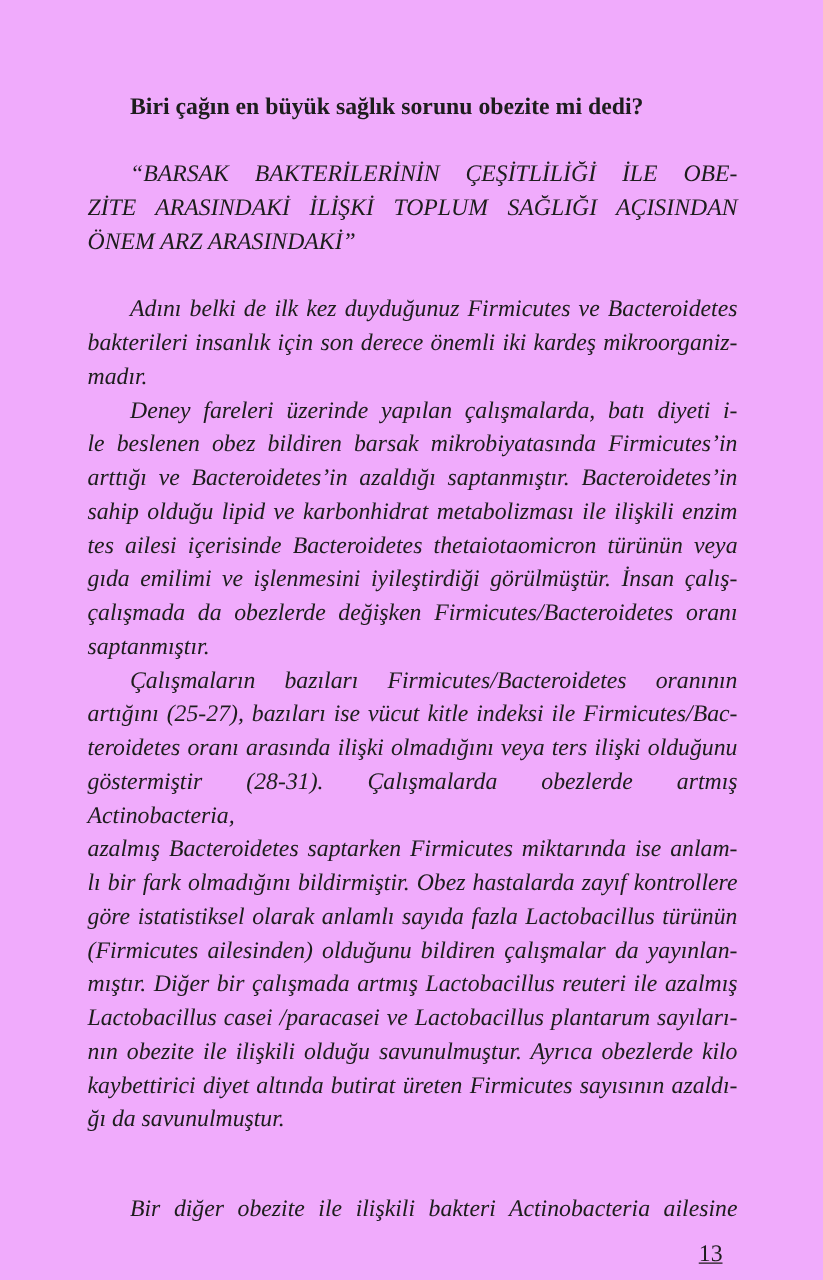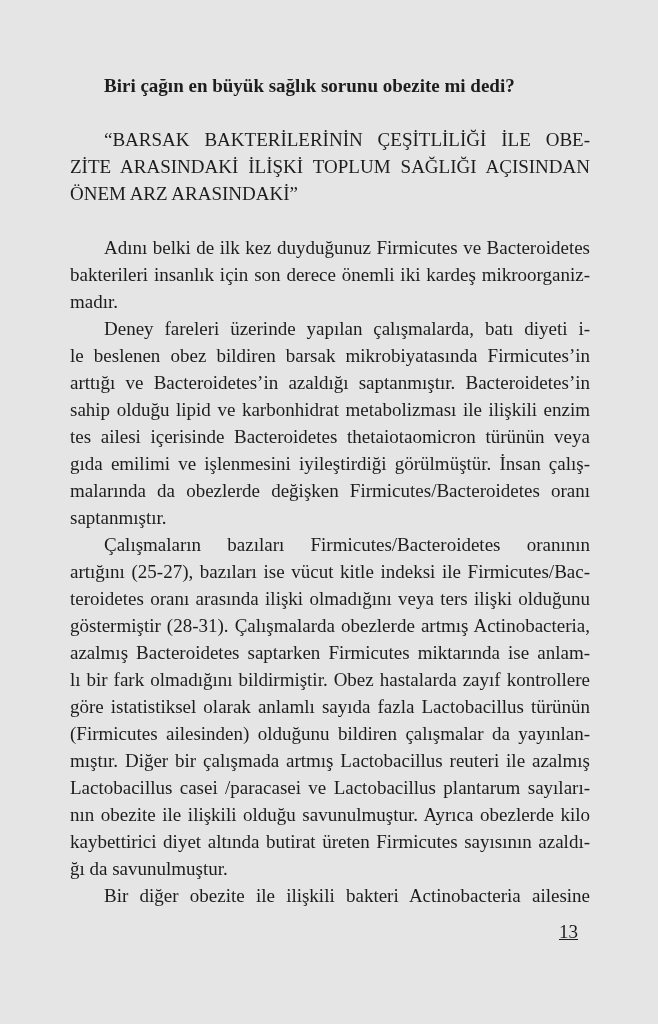--- a/index.html
+++ b/index.html
@@ -5,47 +5,49 @@
   html, body {
     margin: 0;
     padding: 0;
     background: #ffffff;
   }
   .page {
     position: relative;
     box-sizing: border-box;
     width: 658px;
     height: 1024px;
-    background: #e5e5e5;
+    background: #f0abfc;
     font-family: "Liberation Serif", "DejaVu Serif", serif;
     font-size: 19px;
     line-height: 27px;
     color: #1d1d1d;
     padding: 72px 68px 0 70px;
     overflow: hidden;
   }
   .heading {
     font-weight: bold;
     text-indent: 34px;
     text-align: left;
     white-space: nowrap;
   }
   .spacer {
     height: 27px;
   }
   .line {
     text-align: justify;
     text-align-last: justify;
+    font-style: italic;
   }
   .para .line:last-child,
   .quote .line:last-child {
     text-align-last: left;
   }
   .para.justify-last .line:last-child {
     text-align-last: justify;
+    margin-top: 45px;
   }
   .para .line:first-child,
   .quote .line:first-child {
     text-indent: 34px;
   }
   .footer {
     margin-top: 9px;
     text-align: right;
     padding-right: 12px;
     text-decoration: underline;
@@ -74,21 +76,21 @@
         <div class="line">bakterileri insanlık için son derece önemli iki kardeş mikroorganiz-</div>
         <div class="line">madır.</div>
       </div>
     <div class="para">
         <div class="line">Deney fareleri üzerinde yapılan çalışmalarda, batı diyeti i-</div>
         <div class="line">le beslenen obez bildiren barsak mikrobiyatasında Firmicutes’in</div>
         <div class="line">arttığı ve Bacteroidetes’in azaldığı saptanmıştır. Bacteroidetes’in</div>
         <div class="line">sahip olduğu lipid ve karbonhidrat metabolizması ile ilişkili enzim</div>
         <div class="line">tes ailesi içerisinde Bacteroidetes thetaiotaomicron türünün veya</div>
         <div class="line">gıda emilimi ve işlenmesini iyileştirdiği görülmüştür. İnsan çalış-</div>
-        <div class="line">malarında da obezlerde değişken Firmicutes/Bacteroidetes oranı</div>
+        <div class="line">çalışmada da obezlerde değişken Firmicutes/Bacteroidetes oranı</div>
         <div class="line">saptanmıştır.</div>
       </div>
     <div class="para">
         <div class="line">Çalışmaların bazıları Firmicutes/Bacteroidetes oranının</div>
         <div class="line">artığını (25-27), bazıları ise vücut kitle indeksi ile Firmicutes/Bac-</div>
         <div class="line">teroidetes oranı arasında ilişki olmadığını veya ters ilişki olduğunu</div>
         <div class="line">göstermiştir (28-31). Çalışmalarda obezlerde artmış Actinobacteria,</div>
         <div class="line">azalmış Bacteroidetes saptarken Firmicutes miktarında ise anlam-</div>
         <div class="line">lı bir fark olmadığını bildirmiştir. Obez hastalarda zayıf kontrollere</div>
         <div class="line">göre istatistiksel olarak anlamlı sayıda fazla Lactobacillus türünün</div>

